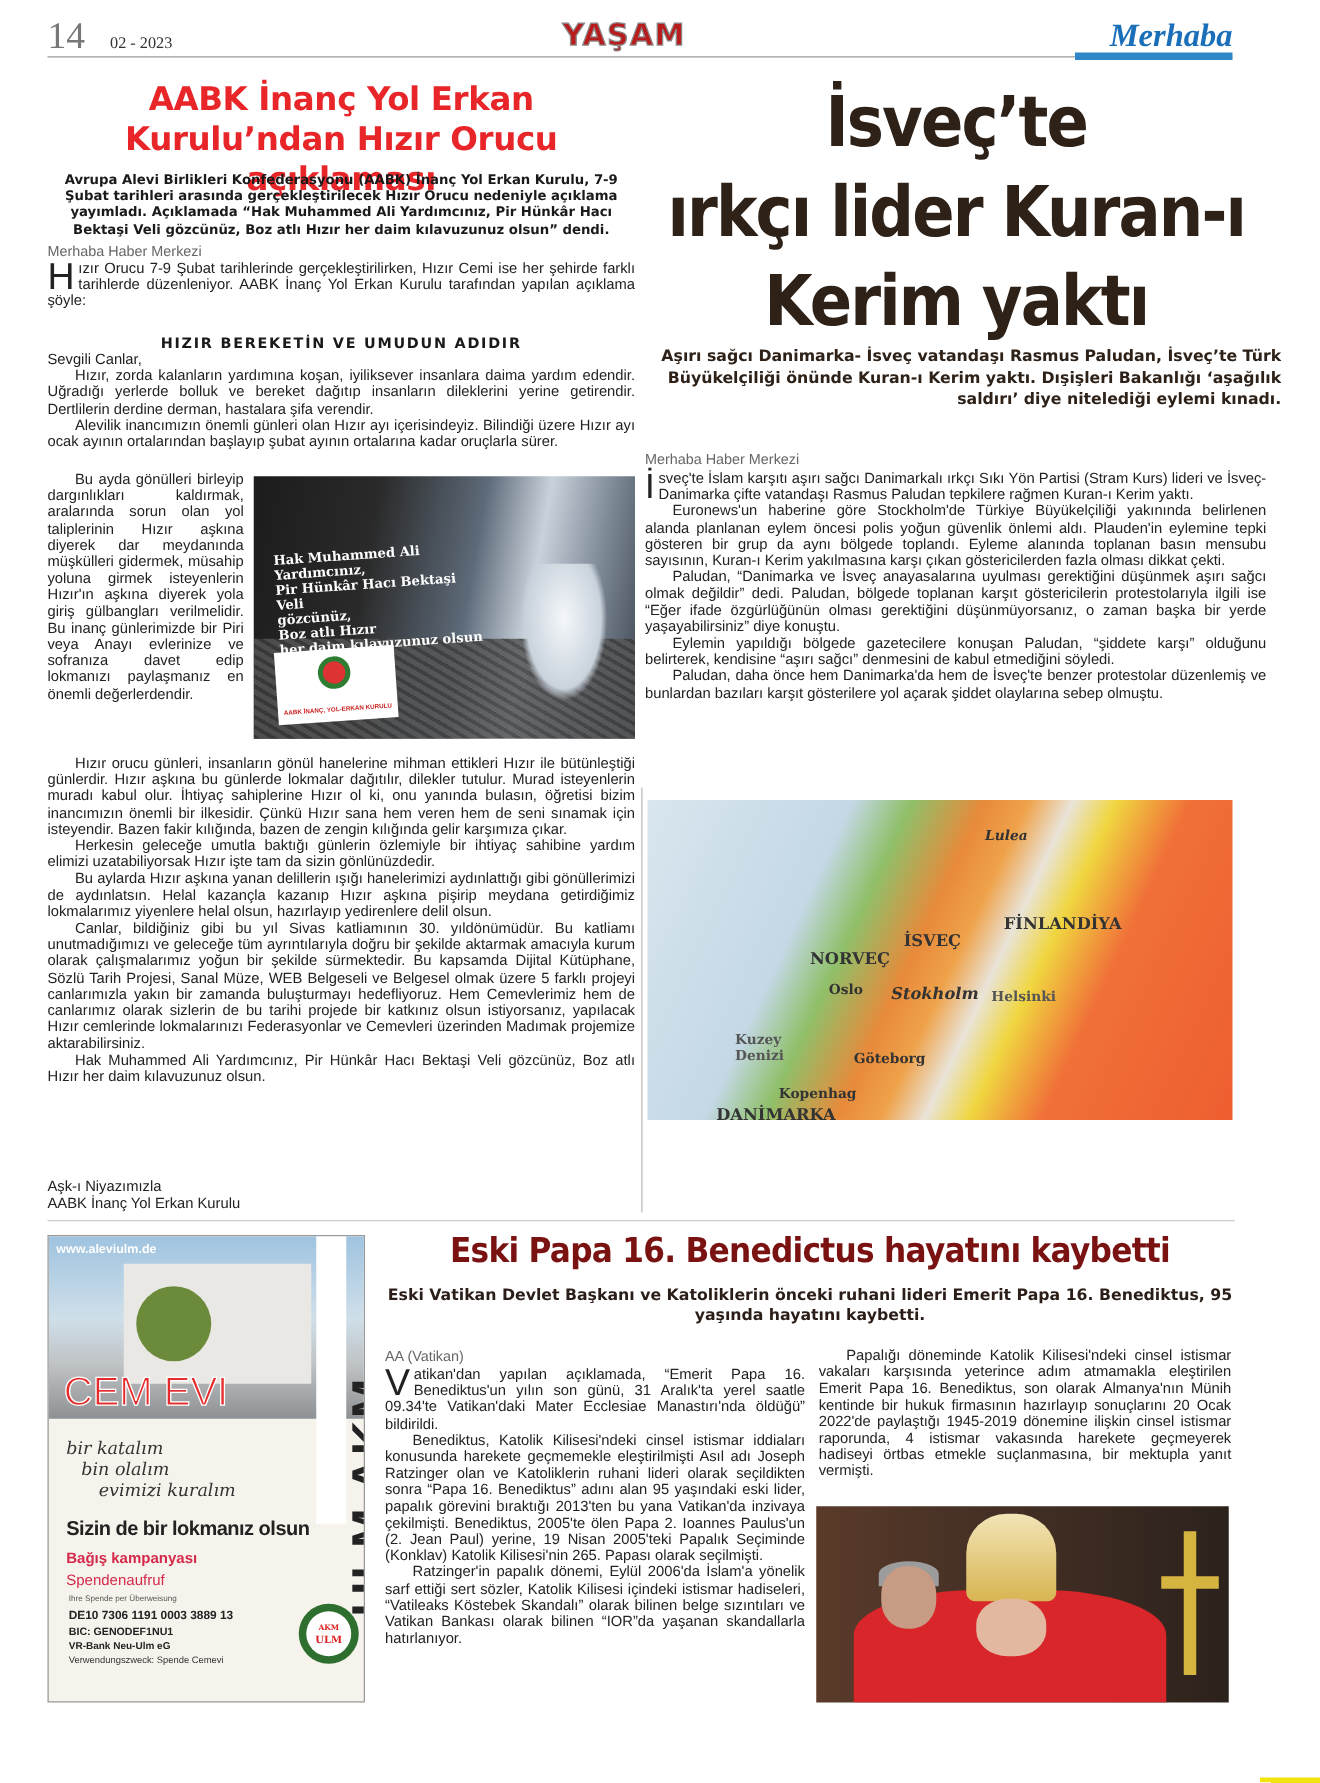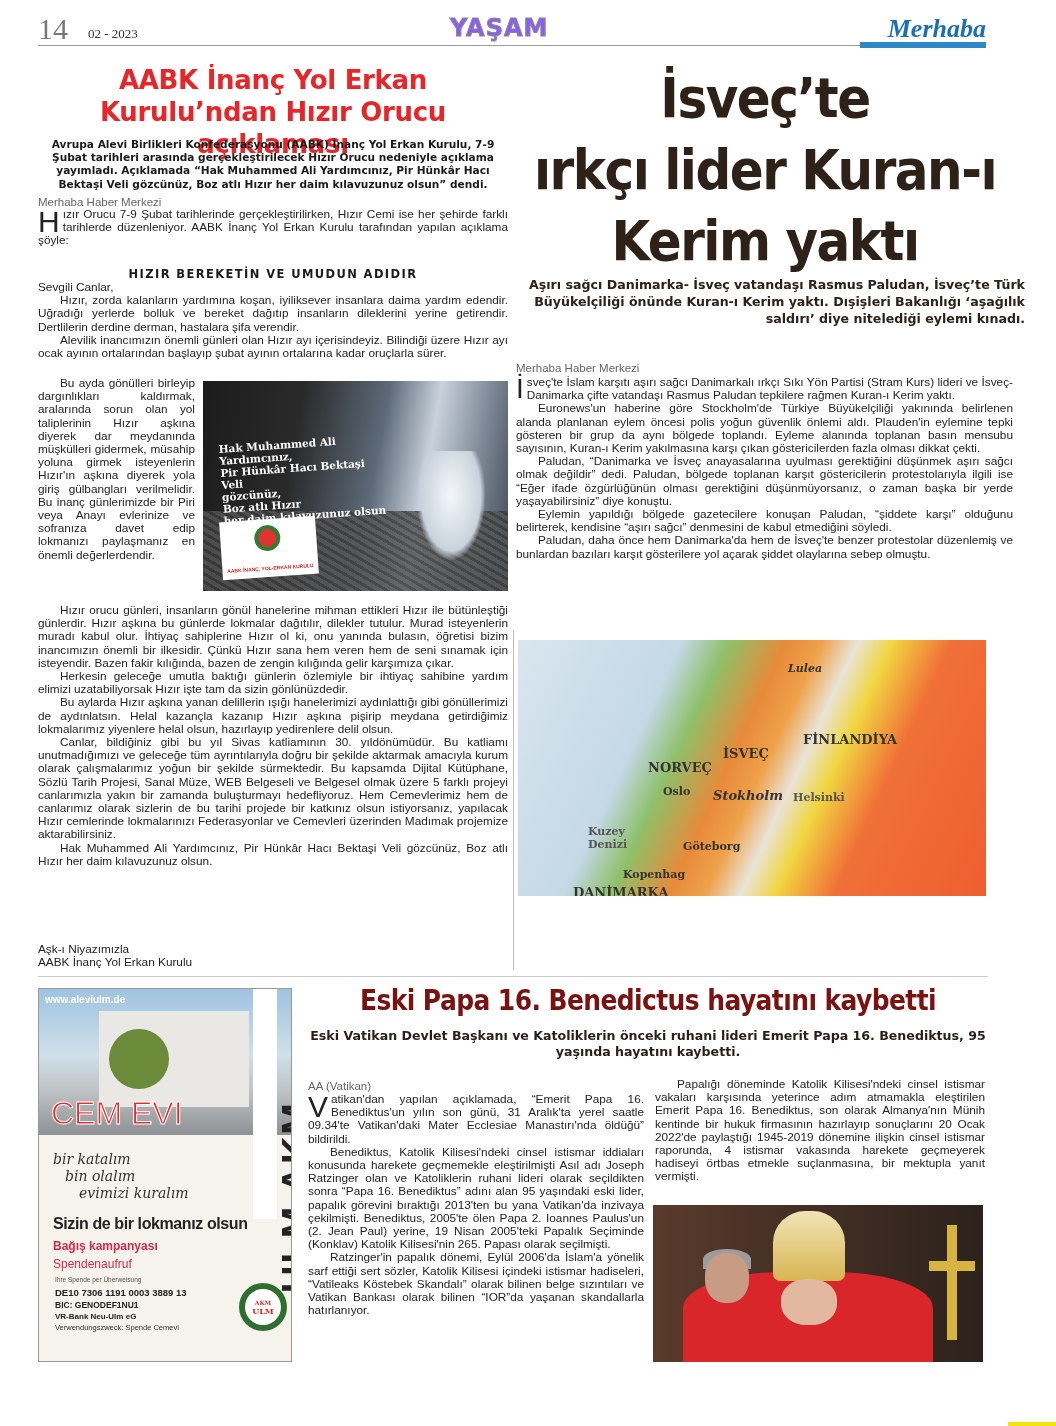--- a/index.html
+++ b/index.html
@@ -3,21 +3,21 @@
 <meta charset="utf-8">
 <style>
   * { box-sizing: border-box; margin: 0; padding: 0; }
   html, body { width: 1056px; height: 1426px; background: #fff; overflow: hidden; }
   body { position: relative; font-family: "Liberation Sans", sans-serif; color: #1a1a1a; }
 
   
   .hdr { position: absolute; left: 38px; top: 12px; width: 948px; height: 34px; border-bottom: 1px solid #9a9a9a; }
   .pg-num { position: absolute; left: 0; top: 0; font-family: "Liberation Serif", serif; font-size: 30px; color: #777; }
   .pg-date { position: absolute; left: 50px; top: 14px; font-family: "Liberation Serif", serif; font-size: 13px; color: #333; }
-  .section { position: absolute; left: 412px; top: 2px; font-family: "DejaVu Sans", sans-serif; font-size: 24px; font-weight: bold; color: #8b5cf6; letter-spacing: 1px; -webkit-text-stroke: 1px #8a8a8a; }
+  .section { position: absolute; left: 412px; top: 2px; font-family: "DejaVu Sans", sans-serif; font-size: 24px; font-weight: bold; color: #b91c1c; letter-spacing: 1px; -webkit-text-stroke: 1px #8a8a8a; }
   .brand { position: absolute; right: 0; top: 6px; font-family: "Liberation Serif", serif; font-style: italic; font-weight: bold; font-size: 26px; color: #1a6fb8; line-height: 22px; }
   .brand-bar { position: absolute; right: 0; top: 30px; width: 126px; height: 6px; background: #2e88c8; }
 
   
   .a1-title { position: absolute; left: 38px; top: 64px; width: 470px; text-align: center; color: #e8262a; font-family: "DejaVu Sans", sans-serif; font-weight: bold; font-size: 26px; line-height: 32px; letter-spacing: -0.3px; }
   .a1-lead { position: absolute; left: 38px; top: 138px; width: 470px; text-align: center; font-family: "DejaVu Sans", sans-serif; font-weight: bold; font-size: 10.6px; line-height: 13.2px; color: #1a1a1a; }
   .byline { font-family: "Liberation Sans", sans-serif; font-size: 11.5px; color: #666; }
   .a1-byline { position: absolute; left: 38px; top: 196px; }
   .body { font-family: "Liberation Sans", sans-serif; font-size: 11.8px; line-height: 13.2px; text-align: justify; color: #222; }
   .body p { text-indent: 22px; }

